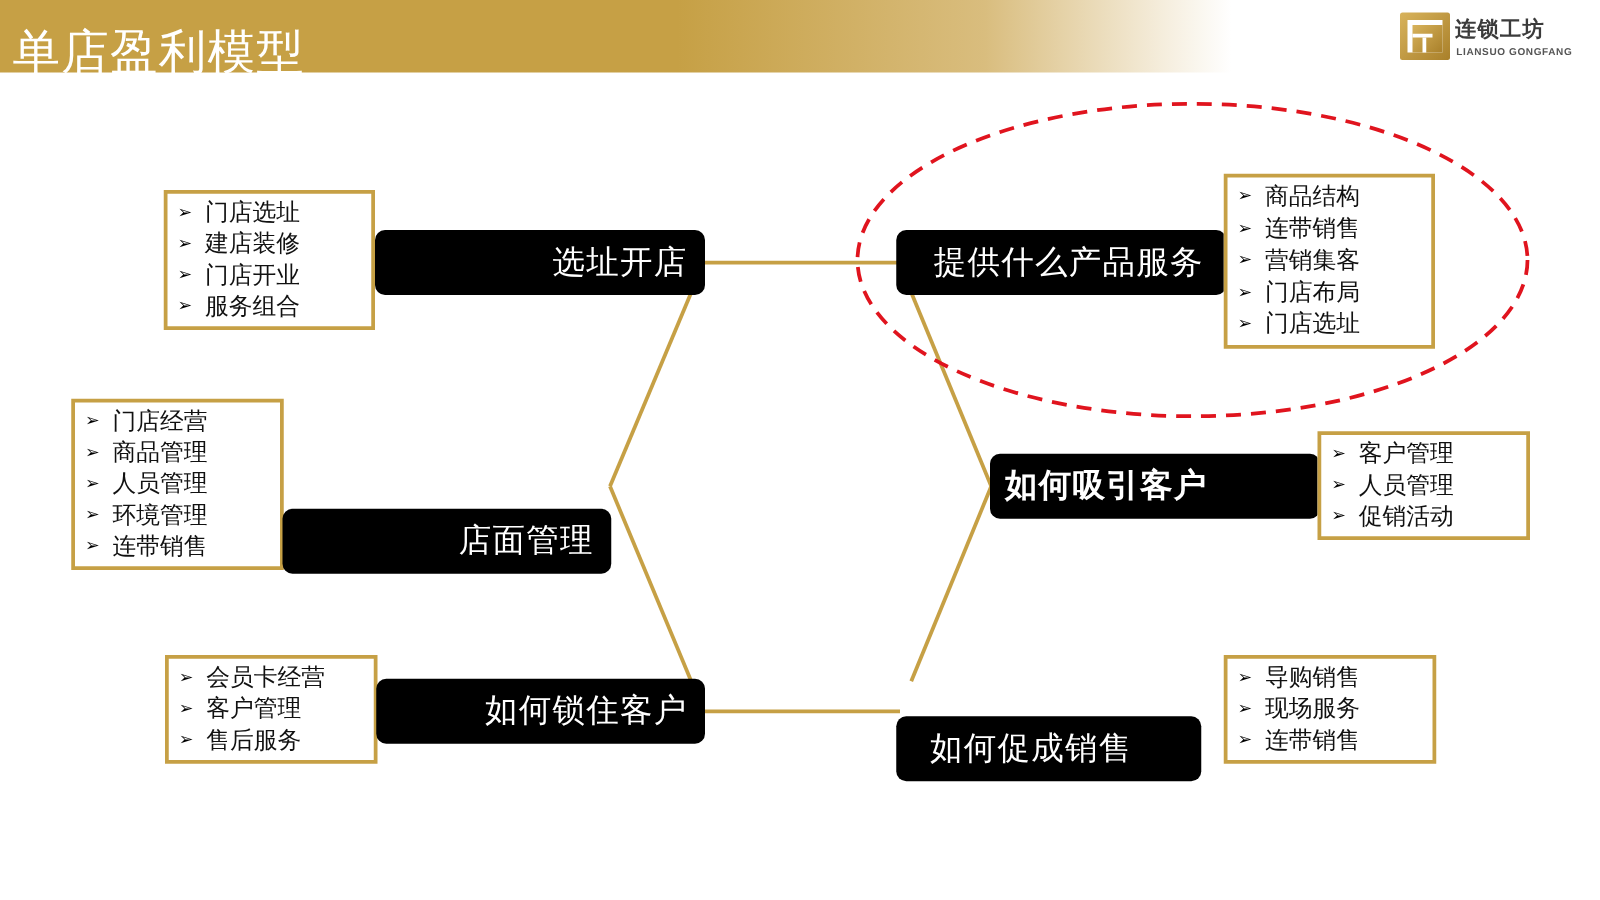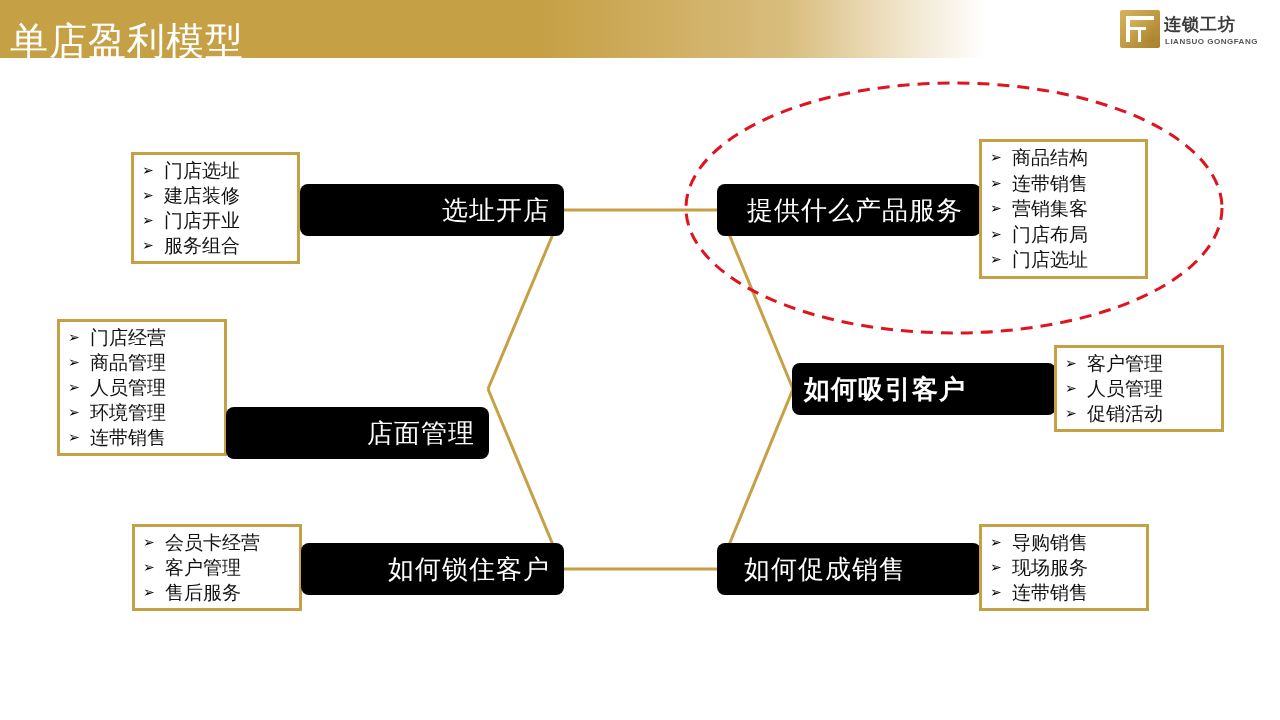--- a/index.html
+++ b/index.html
@@ -166,21 +166,21 @@
   <div class="list-item">
       <span class="arrow">➢</span>
       <span>人员管理</span>
     </div>
   <div class="list-item">
       <span class="arrow">➢</span>
       <span>促销活动</span>
     </div>
 </div>
 
-<div class="node left-align" style="left:717px; top:543px; width:264px;padding-left:27px;">如何促成销售</div>
+<div class="node left-align" style="left:717px; top:573px; width:244px;padding-left:27px;">如何促成销售</div>
 <div class="list-box" style="left:979px; top:524px; width:170px;">
   <div class="list-item">
       <span class="arrow">➢</span>
       <span>导购销售</span>
     </div>
   <div class="list-item">
       <span class="arrow">➢</span>
       <span>现场服务</span>
     </div>
   <div class="list-item">

